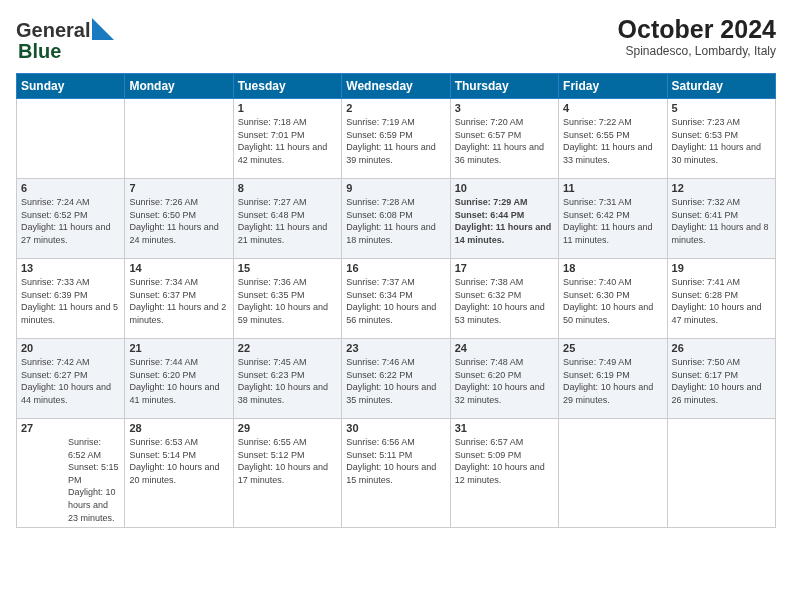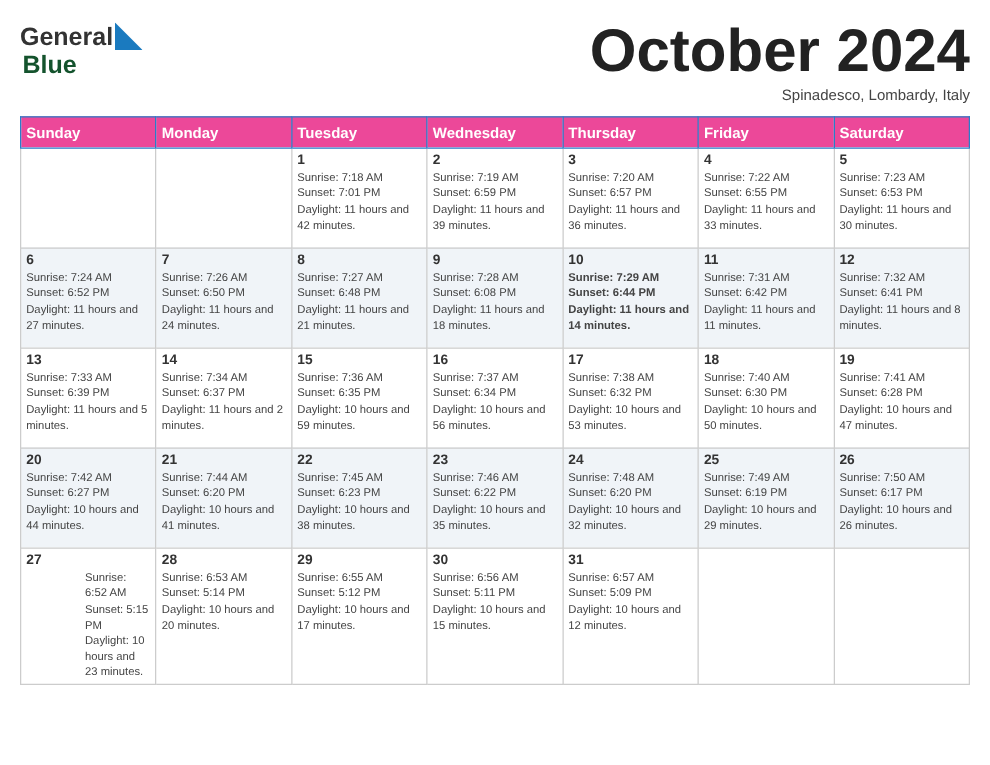--- a/index.html
+++ b/index.html
@@ -20,36 +20,36 @@
     .header {
       display: flex;
       justify-content: space-between;
       align-items: flex-start;
       margin-bottom: 10px;
     }
     .title-block {
       text-align: right;
     }
     .month-title {
-      font-size: 48px;
+      font-size: 25px;
       font-weight: bold;
       color: #222;
       line-height: 1.1;
     }
     .location {
       font-size: 12px;
       color: #444;
     }
     table {
       width: 100%;
       border-collapse: collapse;
       flex: 1;
     }
     thead th {
-      background-color: #ec4899;
+      background-color: #0369a1;
       color: #fff;
       font-size: 12px;
       font-weight: bold;
       padding: 5px 4px;
       text-align: left;
       border: 1px solid #2a7dc9;
     }
     tbody tr {
       height: auto;
     }

